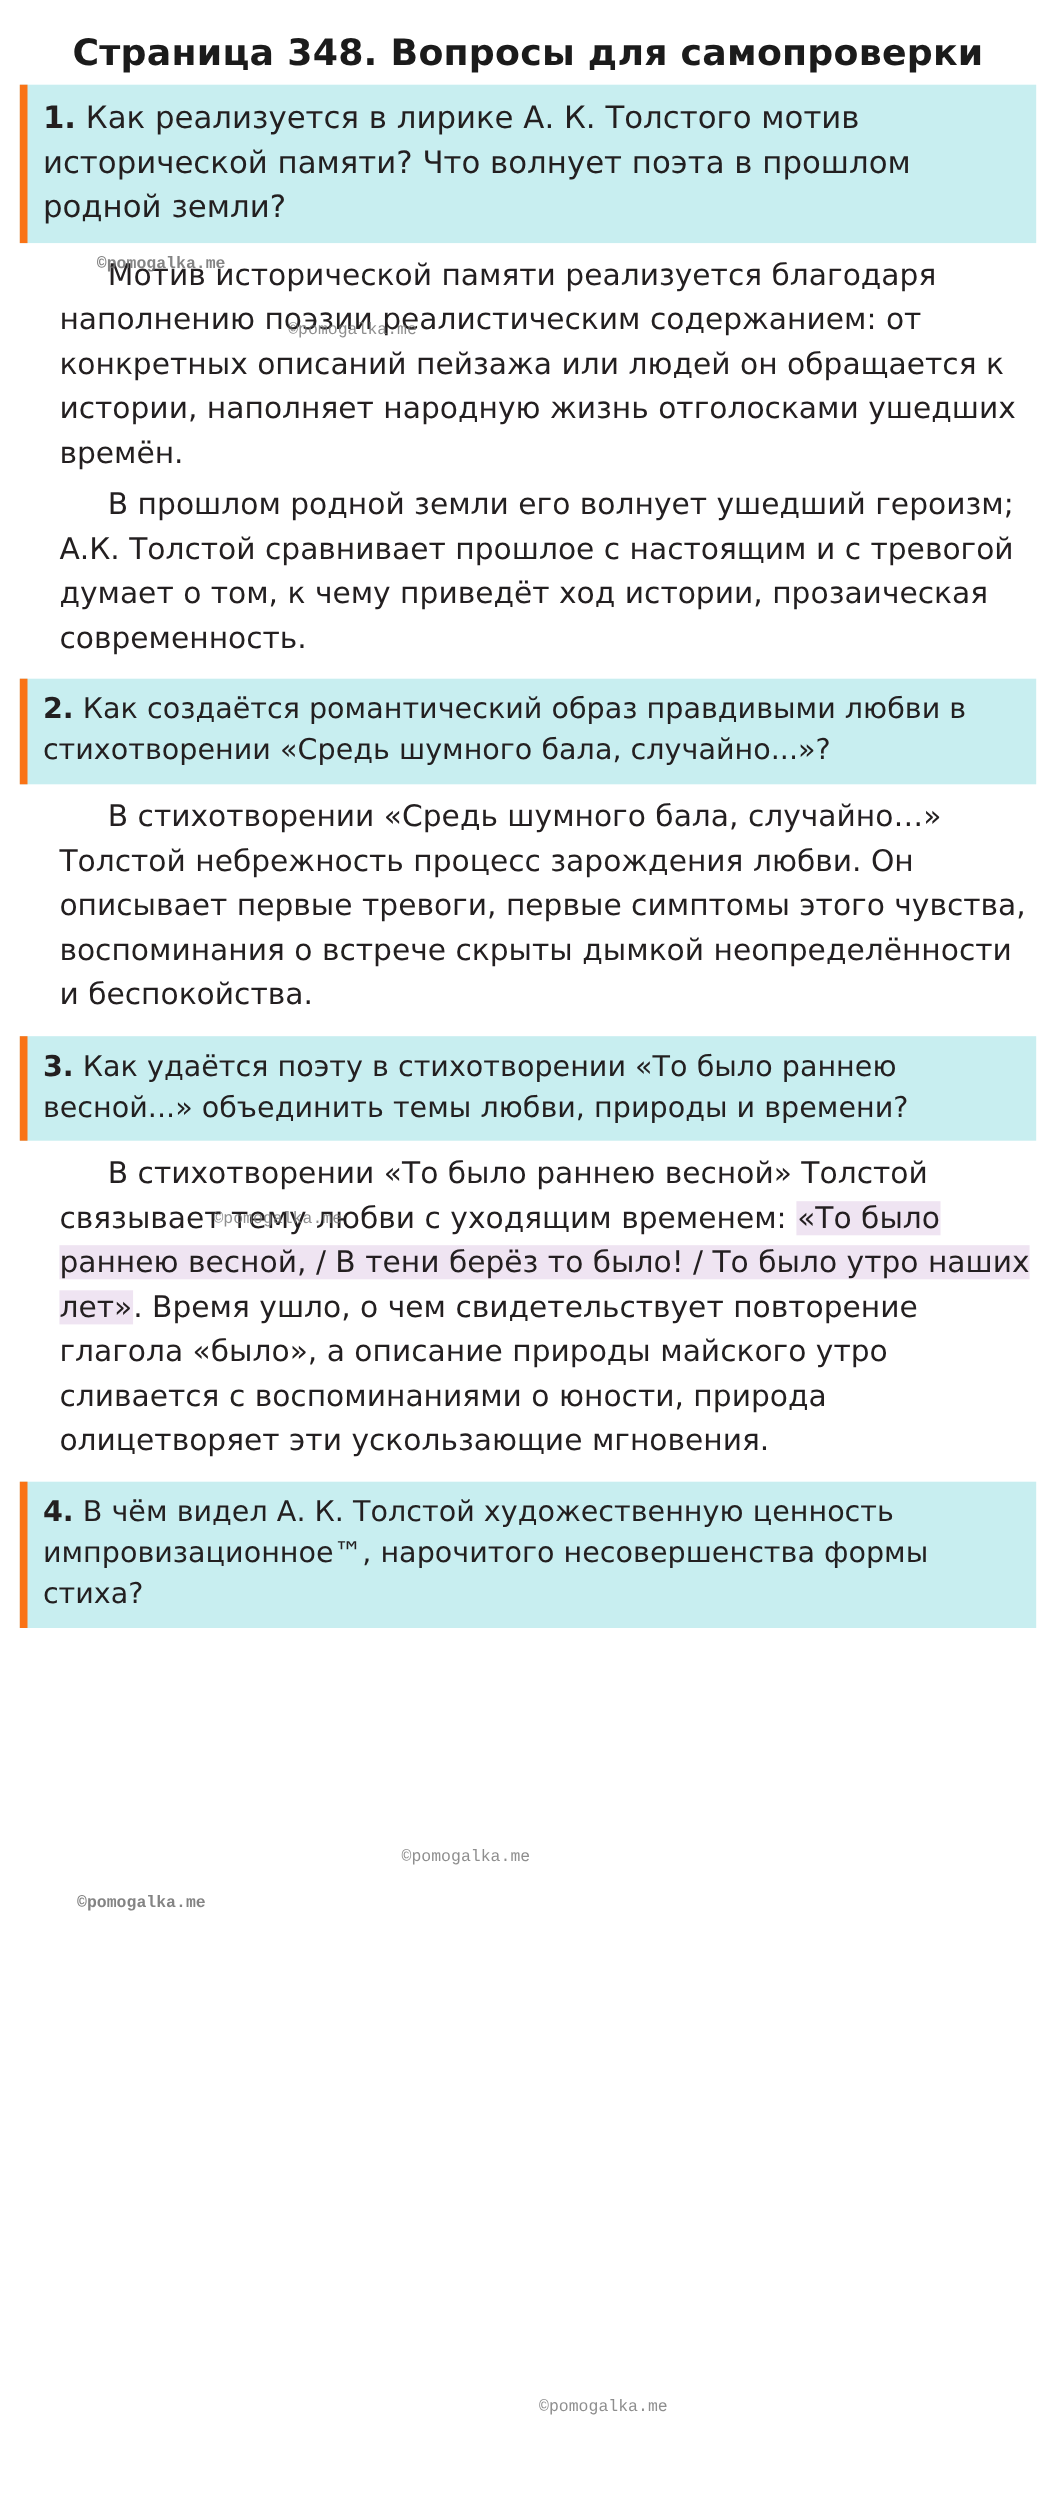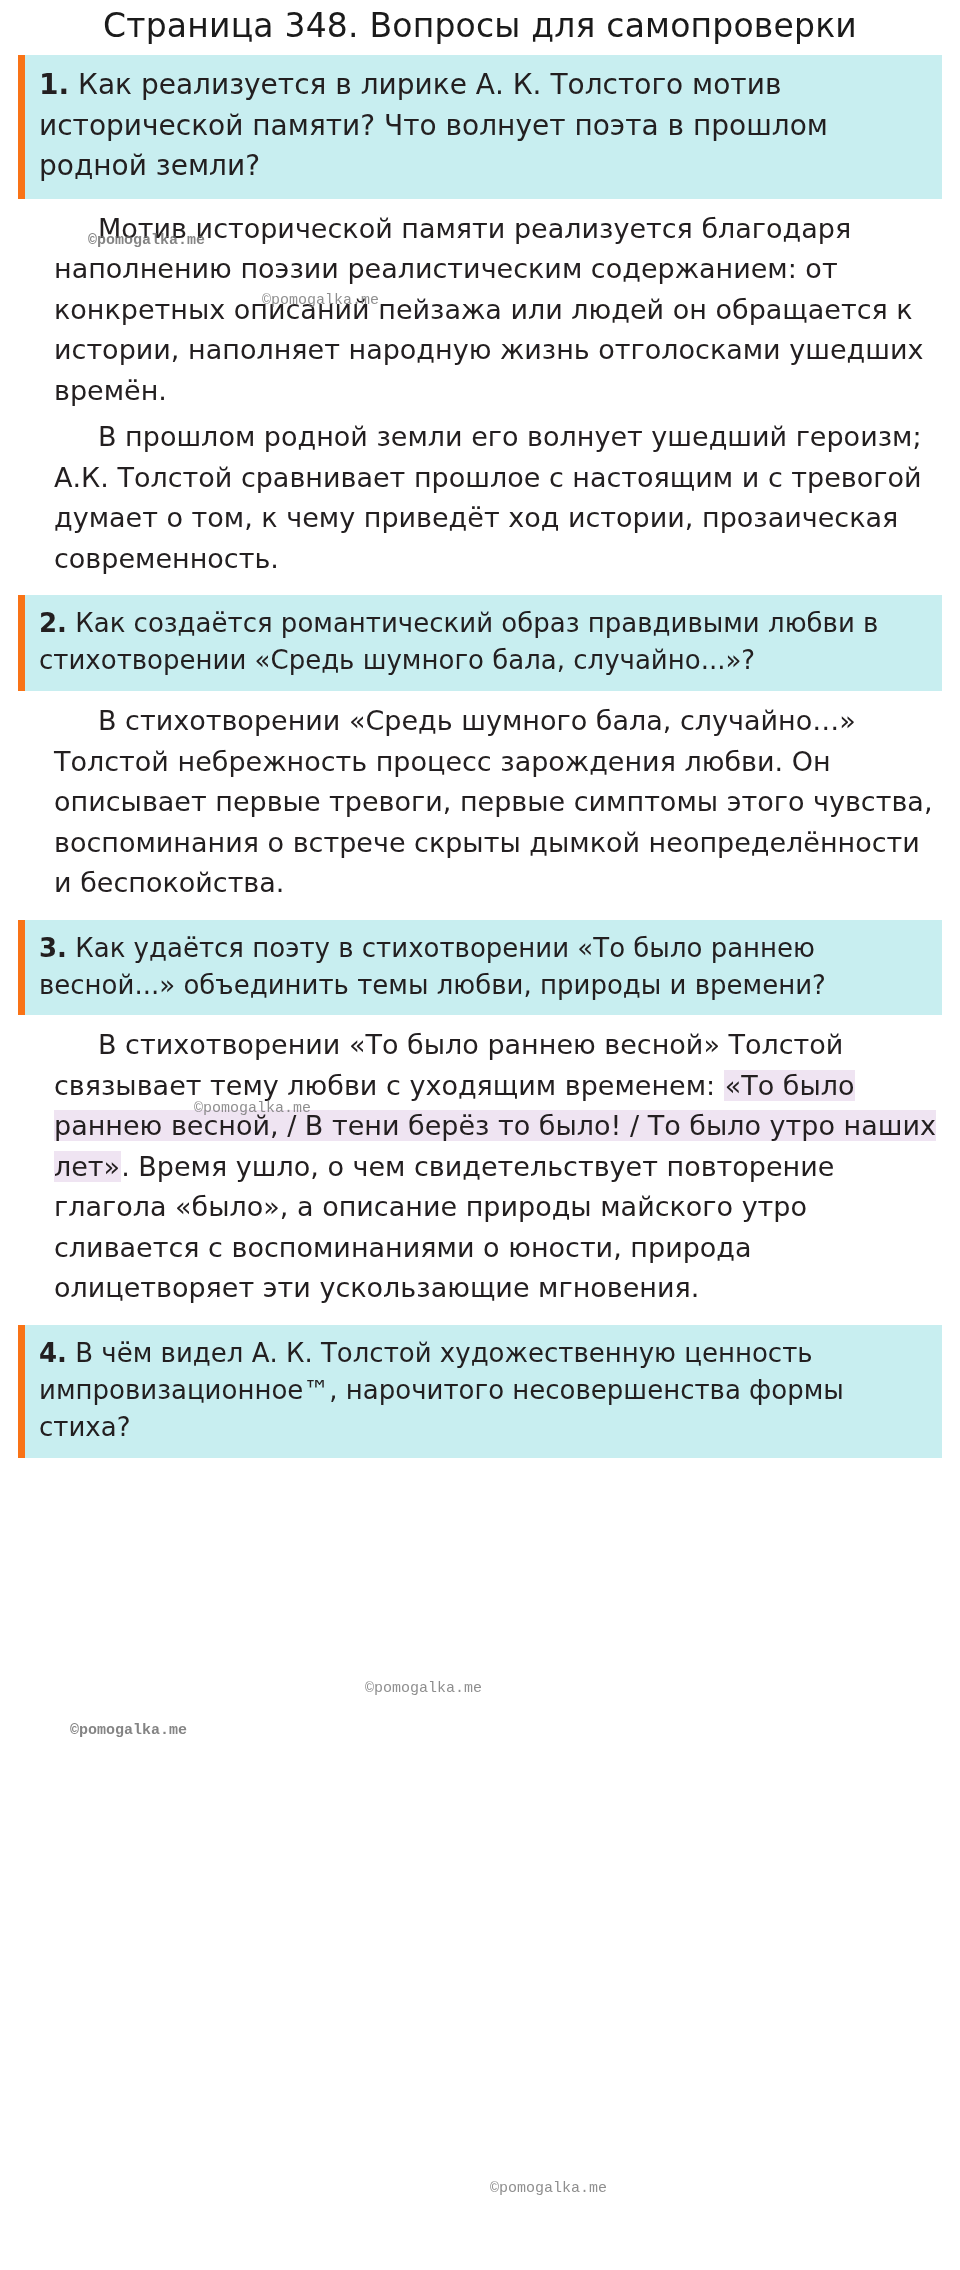--- a/index.html
+++ b/index.html
@@ -17,24 +17,24 @@
   }
   .page {
     width: 960px;
     min-height: 2270px;
     position: relative;
     box-sizing: border-box;
     padding: 0;
   }
   .page-title {
     font-size: 33px;
-    font-weight: normal;
+    font-weight: bold;
     text-align: center;
     letter-spacing: 0.2px;
-    padding: 6px 20px 10px 20px;
+    padding: 28px 20px 10px 20px;
     color: #1b1b1b;
   }
   .content {
     padding: 0 18px 20px 18px;
   }
   
   .question {
     background: #c8eef0;
     border-left: 7px solid #f97316;
     padding: 10px 14px 12px 14px;

